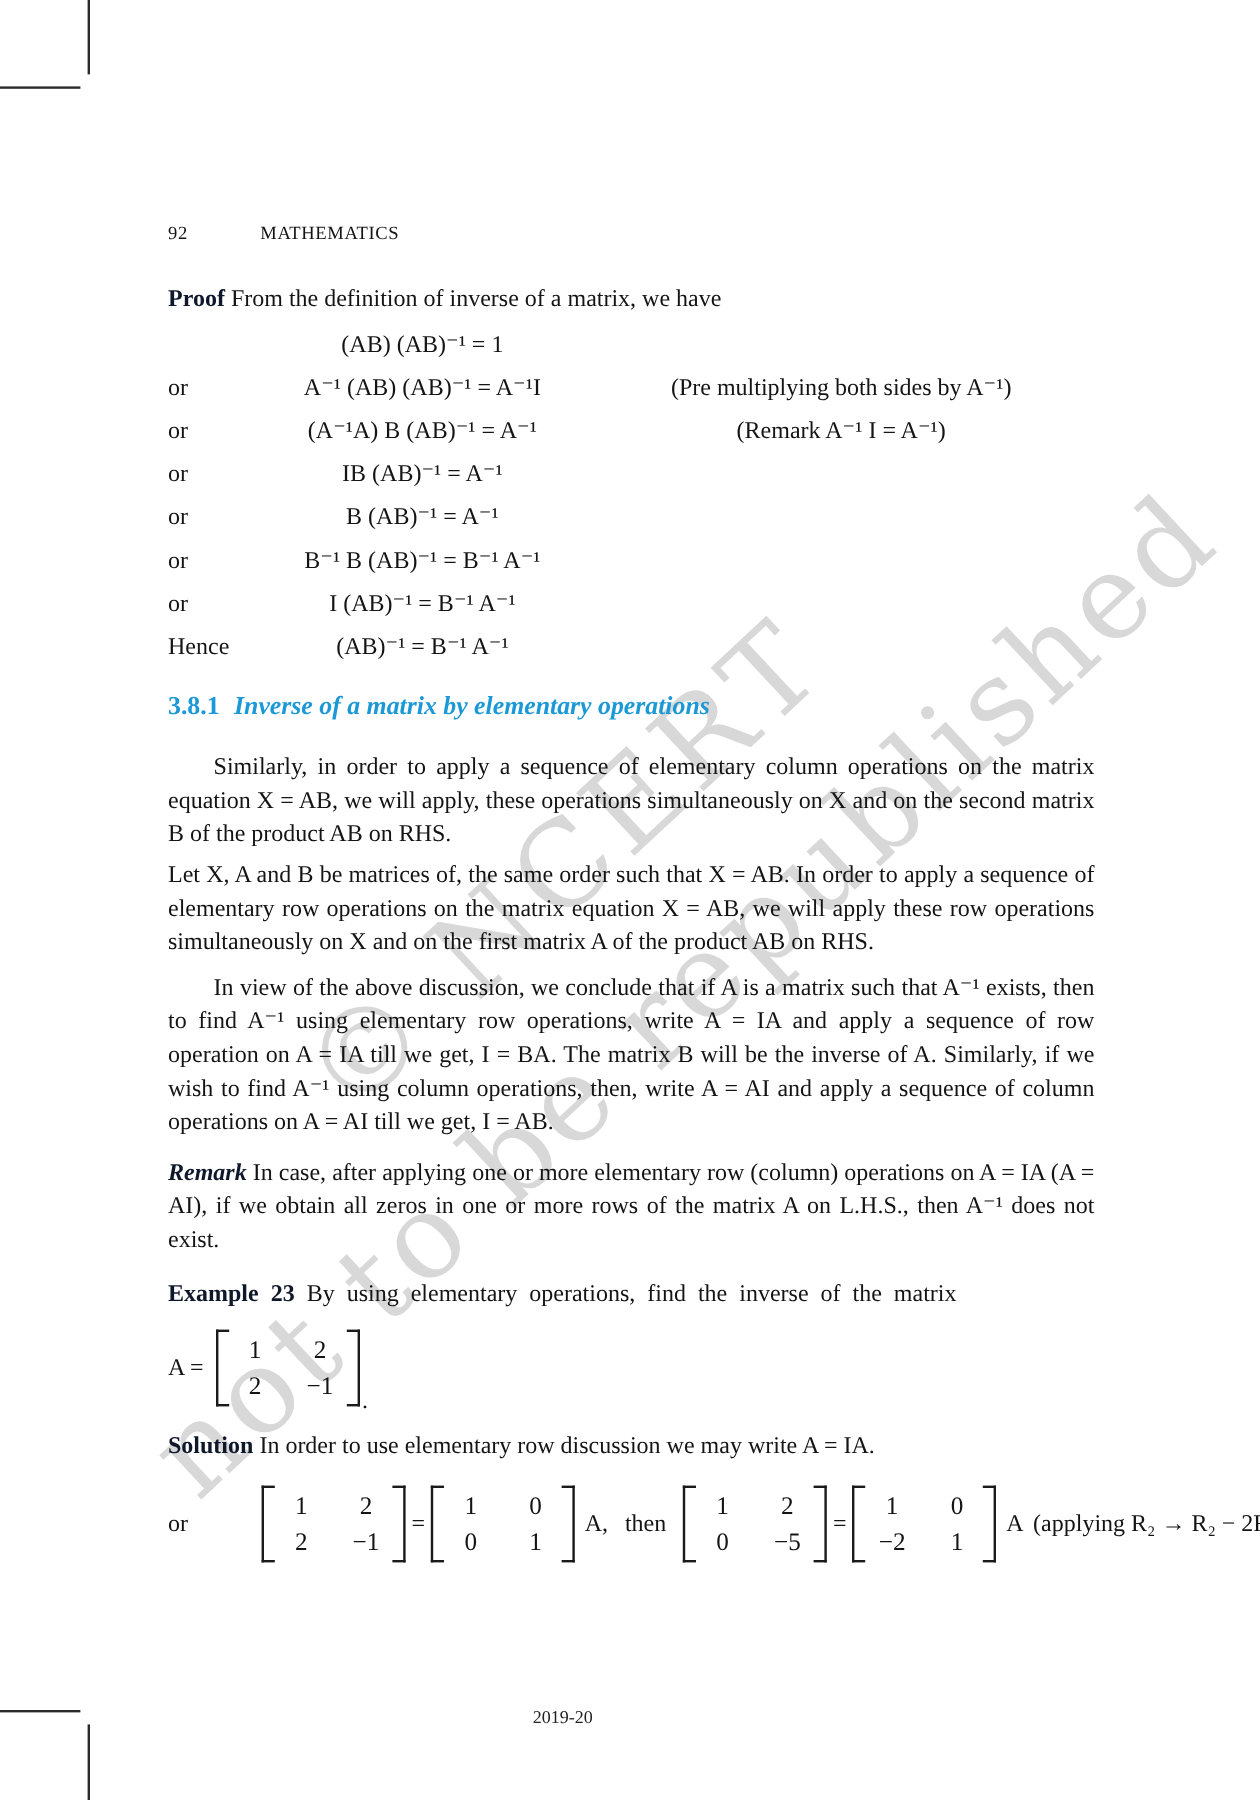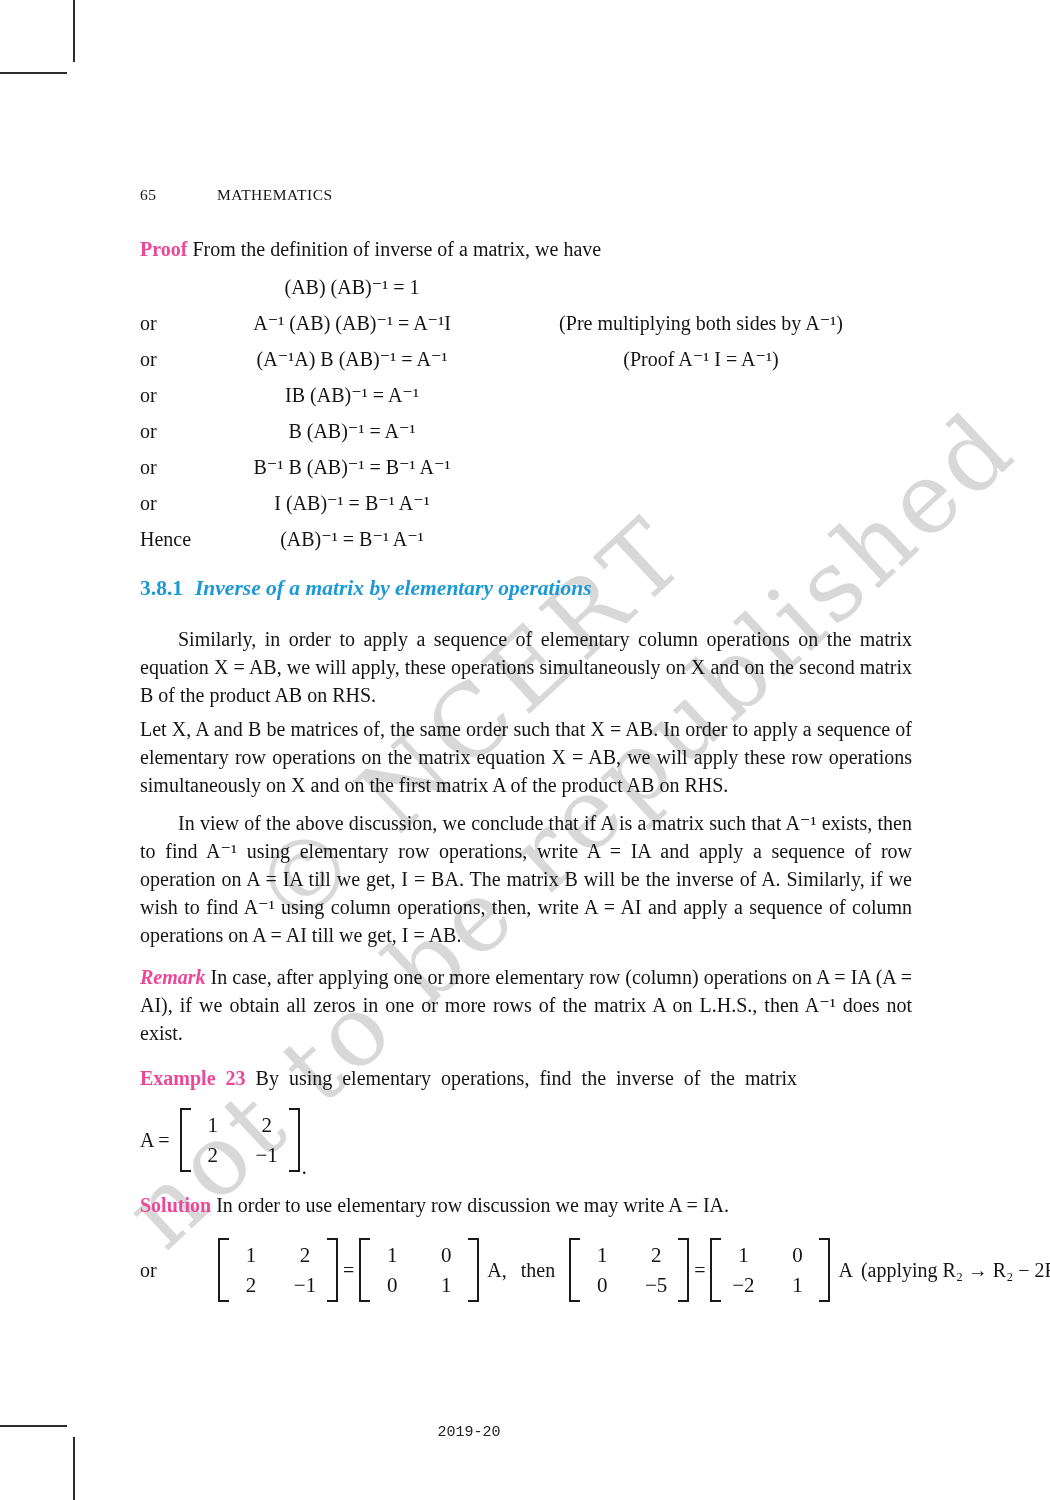--- a/index.html
+++ b/index.html
@@ -30,21 +30,21 @@
   .watermark .wm1{font-size:98px;line-height:146px;letter-spacing:7px;}
   .watermark .wm2{font-size:98px;line-height:146px;letter-spacing:5px;}
   
   .content{
     position:absolute;left:140px;top:185px;width:772px;z-index:1;
     font-size:20px;line-height:28px;
   }
   .runhead{font-size:15.5px;letter-spacing:0.5px;line-height:20px;}
   .runhead .pgnum{display:inline-block;}
   .runhead .rhtitle{display:inline-block;margin-left:56px;}
-  .blue{color:#ec4899;}
+  .blue{color:#0f172a;}
   .bold{font-weight:bold;}
   .ital{font-style:italic;}
   p{margin:0;}
   .para{text-align:justify;}
   .indent{text-indent:38px;}
   .proof-p{margin-top:30px;}
   .eq-block{margin-top:6px;}
   .eq-row{display:grid;grid-template-columns:82px 260px 1fr;line-height:36px;}
   .eq-row .eq-label{text-align:left;}
   .eq-row .eq-body{text-align:center;white-space:nowrap;}
@@ -75,21 +75,21 @@
   .matrixA-line .mdot{align-self:flex-end;margin-left:2px;line-height:20px;}
   .working-line{margin-top:12px;display:flex;align-items:center;height:78px;white-space:nowrap;}
   .working-line .wlabel{width:78px;flex:0 0 78px;}
   .working-line .sep{margin:0 5px;}
   .working-line .gap-l{margin-left:14px;}
   .working-line .gap-s{margin-left:8px;}
   
   .footer{
     position:absolute;left:0;top:1424px;width:938px;
     text-align:center;z-index:1;
-    font-family:Liberation Mono, monospace;
+    font-family:Liberation Serif, serif;
     font-size:15px;color:#222;
   }
 </style>
 </head>
 <body>
 
 <div class="page">
 
   <div class="crop tl-v"></div>
   <div class="crop tl-h"></div>
@@ -97,21 +97,21 @@
   <div class="crop bl-v"></div>
 
   <div class="watermark">
     <div class="wm1">© NCERT</div>
     <div class="wm2">not to be republished</div>
   </div>
 
   <div class="content">
 
     <div class="runhead">
-      <span class="pgnum">65</span>
+      <span class="pgnum">92</span>
       <span class="rhtitle">MATHEMATICS</span>
     </div>
 
     <p class="para proof-p">
       <span class="blue bold">Proof</span>
       <span>From the definition of inverse of a matrix, we have</span>
     </p>
 
     <div class="eq-block">
       <div class="eq-row">
@@ -120,21 +120,21 @@
         <span class="eq-note"></span>
       </div>
       <div class="eq-row">
         <span class="eq-label">or</span>
         <span class="eq-body">A⁻¹ (AB) (AB)⁻¹ = A⁻¹I</span>
         <span class="eq-note">(Pre multiplying both sides by A⁻¹)</span>
       </div>
       <div class="eq-row">
         <span class="eq-label">or</span>
         <span class="eq-body">(A⁻¹A) B (AB)⁻¹ = A⁻¹</span>
-        <span class="eq-note">(Proof A⁻¹ I = A⁻¹)</span>
+        <span class="eq-note">(Remark A⁻¹ I = A⁻¹)</span>
       </div>
       <div class="eq-row">
         <span class="eq-label">or</span>
         <span class="eq-body">IB (AB)⁻¹ = A⁻¹</span>
         <span class="eq-note"></span>
       </div>
       <div class="eq-row">
         <span class="eq-label">or</span>
         <span class="eq-body">B (AB)⁻¹ = A⁻¹</span>
         <span class="eq-note"></span>

